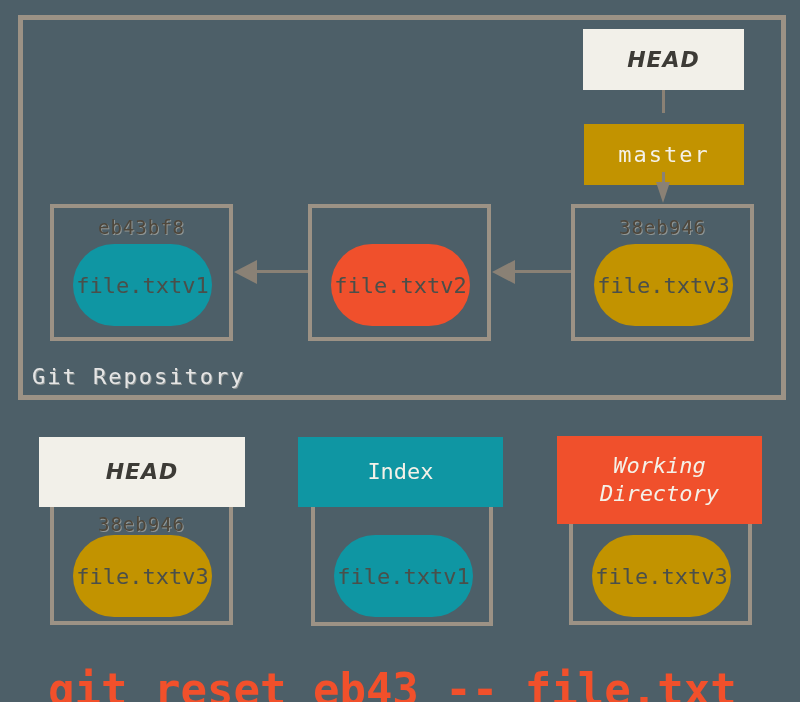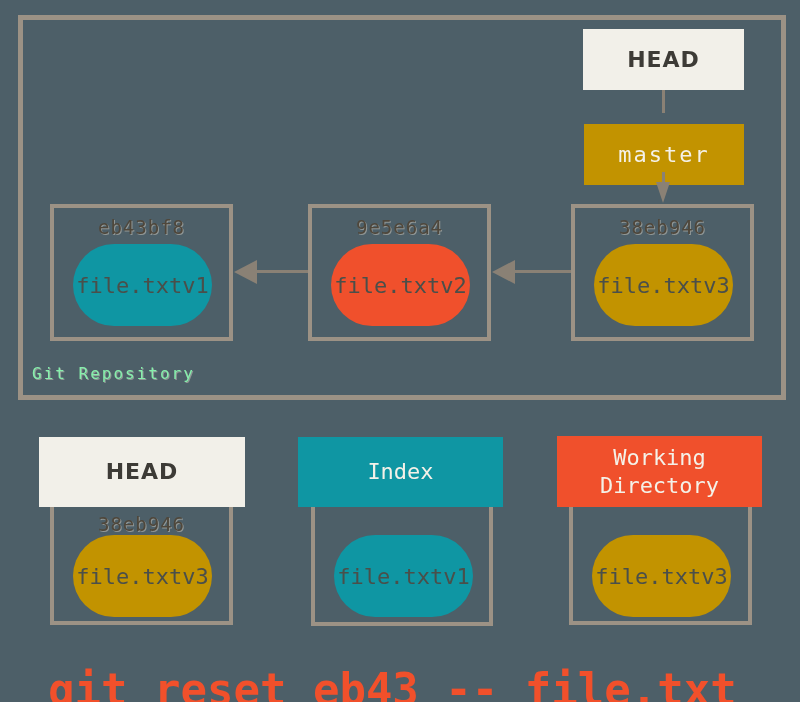--- a/index.html
+++ b/index.html
@@ -19,21 +19,21 @@
     text-shadow:1px 1px 0 rgba(226,218,204,0.45);
   }
   .blob{
     position:absolute;width:139px;height:82px;border-radius:41px;
     display:flex;flex-direction:row;align-items:center;justify-content:center;
     font-size:22px;line-height:27px;color:#4a4f4a;text-align:center;
   }
   .teal{background:#0f96a3;}
   .orange{background:#f0502c;}
   .gold{background:#c29300;}
-  .offwhite{background:#f2f0e9;}
+  .offwhite{background:#f2f0e9;font-style:italic;}
   .hdr{
     position:absolute;box-sizing:border-box;
     display:flex;align-items:center;justify-content:center;text-align:center;
     font-size:22px;line-height:28px;color:#f4f1e8;
   }
   .hdr-dark{
     color:#3d3b36;
     font-family:"DejaVu Sans","Liberation Sans",sans-serif;
     font-weight:600;letter-spacing:1px;
   }
@@ -43,21 +43,21 @@
     border-top:12px solid transparent;border-bottom:12px solid transparent;
     border-right:23px solid #8a8175;
   }
   .arrow-down{
     position:absolute;width:0;height:0;
     border-left:7px solid transparent;border-right:7px solid transparent;
     border-top:21px solid #8a8175;
   }
   .repo-label{
     position:absolute;left:32px;top:364px;
-    font-size:16px;letter-spacing:2px;color:#86efac;
+    font-size:22px;letter-spacing:2px;color:#e5e5e5;
     text-shadow:1px 1px 0 rgba(226,218,204,0.45);
   }
   .command{
     position:absolute;left:48px;top:664px;white-space:nowrap;
     font-size:44px;font-weight:bold;letter-spacing:0;color:#f1502b;
   }
 </style>
 </head>
 <body>
 
@@ -82,21 +82,20 @@
   <div class="blob teal" style="left:19px;top:36px;">
     <span>file.txt</span>
     <span>v1</span>
   </div>
 </div>
 
 <div class="arrow-left" style="left:234px;top:260px;"></div>
 <div class="line" style="left:255px;top:270px;width:54px;height:3px;"></div>
 
 <div class="box" style="left:308px;top:204px;width:183px;height:137px;">
-  <div class="hash">9e5e6a4</div>
   <div class="blob orange" style="left:19px;top:36px;">
     <span>file.txt</span>
     <span>v2</span>
   </div>
 </div>
 
 <div class="arrow-left" style="left:492px;top:260px;"></div>
 <div class="line" style="left:513px;top:270px;width:59px;height:3px;"></div>
 
 <div class="box" style="left:571px;top:204px;width:183px;height:137px;">
@@ -127,17 +126,17 @@
 <div class="hdr teal" style="left:298px;top:437px;width:205px;height:70px;z-index:2;">
   <span>Index</span>
 </div>
 
 <div class="box" style="left:569px;top:503px;width:183px;height:122px;z-index:1;">
   <div class="blob gold" style="left:19px;top:28px;">
     <span>file.txt</span>
     <span>v3</span>
   </div>
 </div>
-<div class="hdr orange" style="left:557px;top:436px;width:205px;height:71px;z-index:2;padding:0 10px;">
+<div class="hdr orange" style="left:557px;top:436px;width:205px;height:88px;z-index:2;padding:0 10px;font-style:italic;">
   <span>Working Directory</span>
 </div>
 
 <div class="command">git reset eb43 -- file.txt</div>
 
 </body></html>

